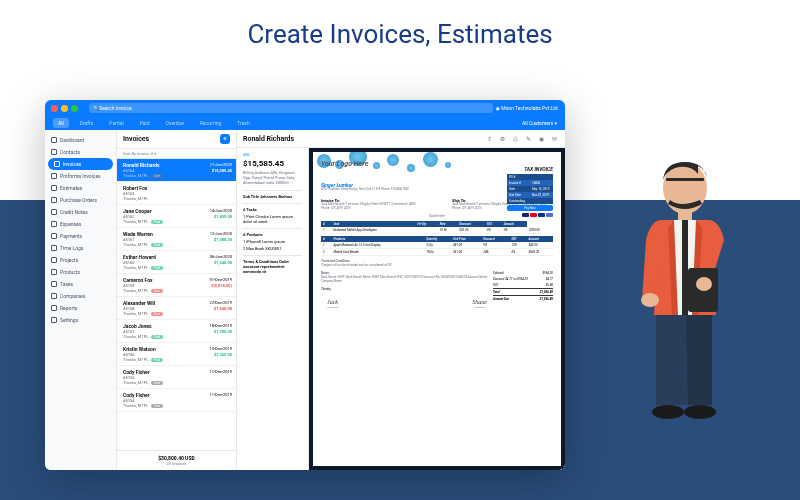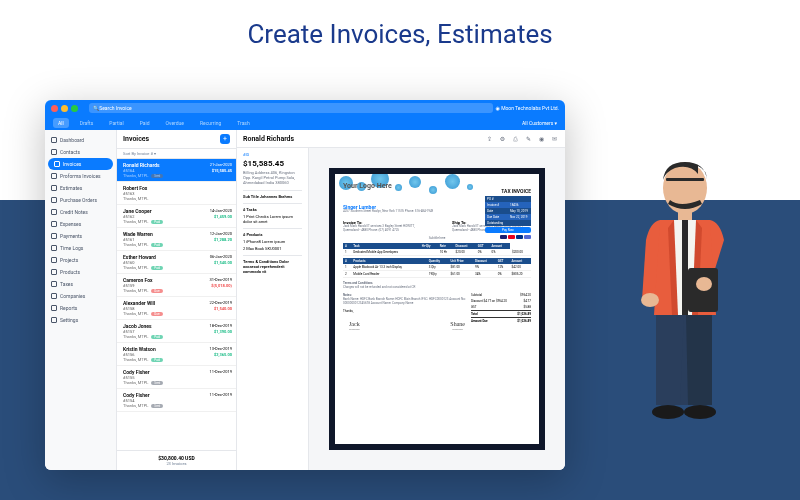--- a/index.html
+++ b/index.html
@@ -43,21 +43,21 @@
 .detail-head { display:flex; align-items:center; padding:4px 6px; gap:4px; background:#fff; border-bottom:1px solid #e5e7eb; }
 .detail-head h2 { font-size:7px; font-weight:600; flex:1; }
 .ic-btn { width:9px; height:9px; display:flex; align-items:center; justify-content:center; color:#6b7280; font-size:6px; }
 .detail-body { display:flex; flex:1; }
 .detail-left { width:72px; padding:4px 6px; font-size:4px; background:#fff; border-right:1px solid #e5e7eb; }
 .detail-id { color:#0a7bff; font-size:4px; }
 .detail-amt { font-size:8px; font-weight:700; margin:2px 0; }
 .detail-addr { color:#6b7280; line-height:1.3; }
 .sec-title { font-size:4px; font-weight:600; margin-top:4px; padding-top:3px; border-top:1px solid #e5e7eb; }
 .task { font-size:4px; margin:2px 0; }
-.preview { flex:1; background:#fff; margin:20px; border:6px solid #0f172a; position:relative; overflow:hidden; font-size:4px; }
+.preview { flex:1; background:#fff; margin:0; border:4px solid #0f172a; position:relative; overflow:hidden; font-size:4px;font-style:italic; }
 .bubbles { position:absolute; top:0; left:0; right:0; height:30px; }
 .bb { position:absolute; border-radius:50%; background:radial-gradient(circle,#4db8e8 0%,#1a8ed1 70%); opacity:.8; }
 .preview-content { position:relative; padding:8px; }
 .logo-ph { font-size:7px; font-weight:700; color:#555; }
 .tax-label { position:absolute; right:8px; top:14px; font-size:5px; font-weight:600; }
 .meta-box { position:absolute; right:8px; top:22px; width:46px; font-size:3px; }
 .meta-row { display:flex; background:#1a4d8c; color:#fff; }
 .meta-row.alt { background:#2563bb; }
 .meta-row span { padding:1px 2px; flex:1; }
 .paynow { background:#0a7bff; color:#fff; text-align:center; font-size:3px; padding:1px; margin-top:1px; border-radius:2px; }

